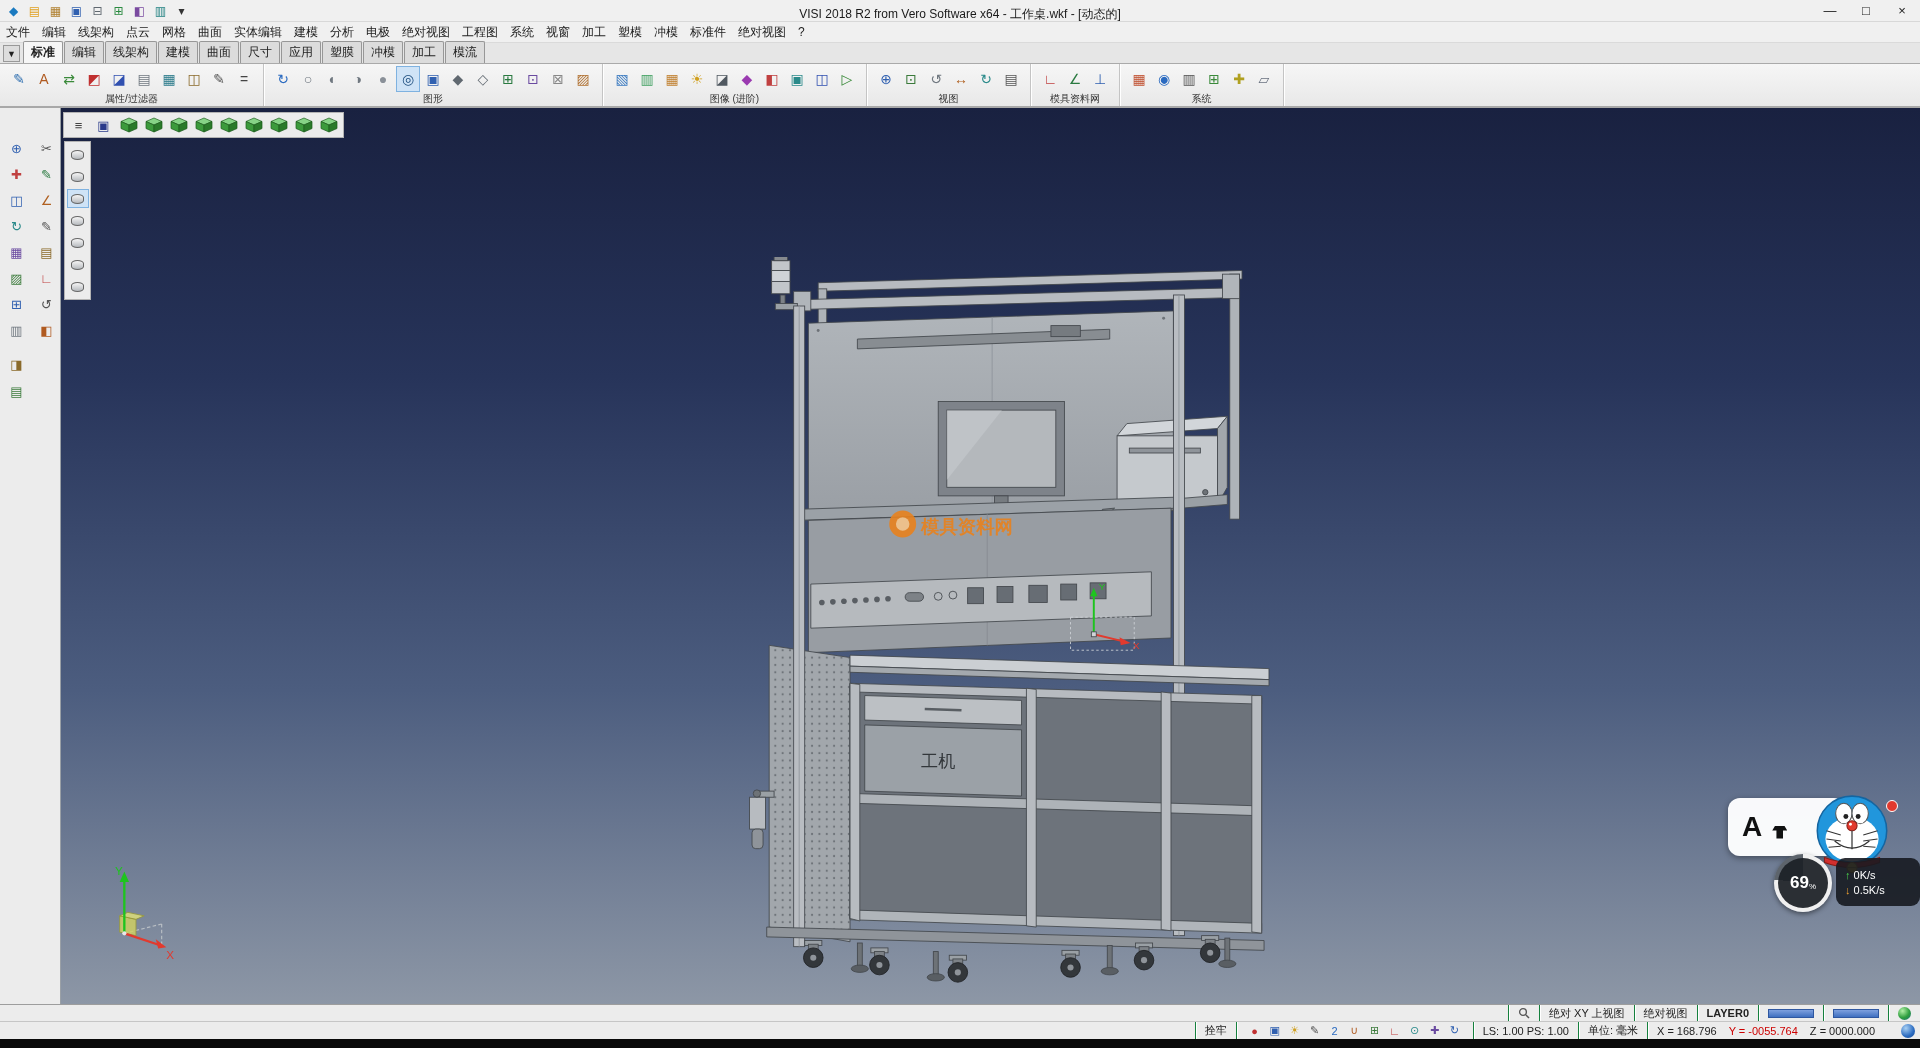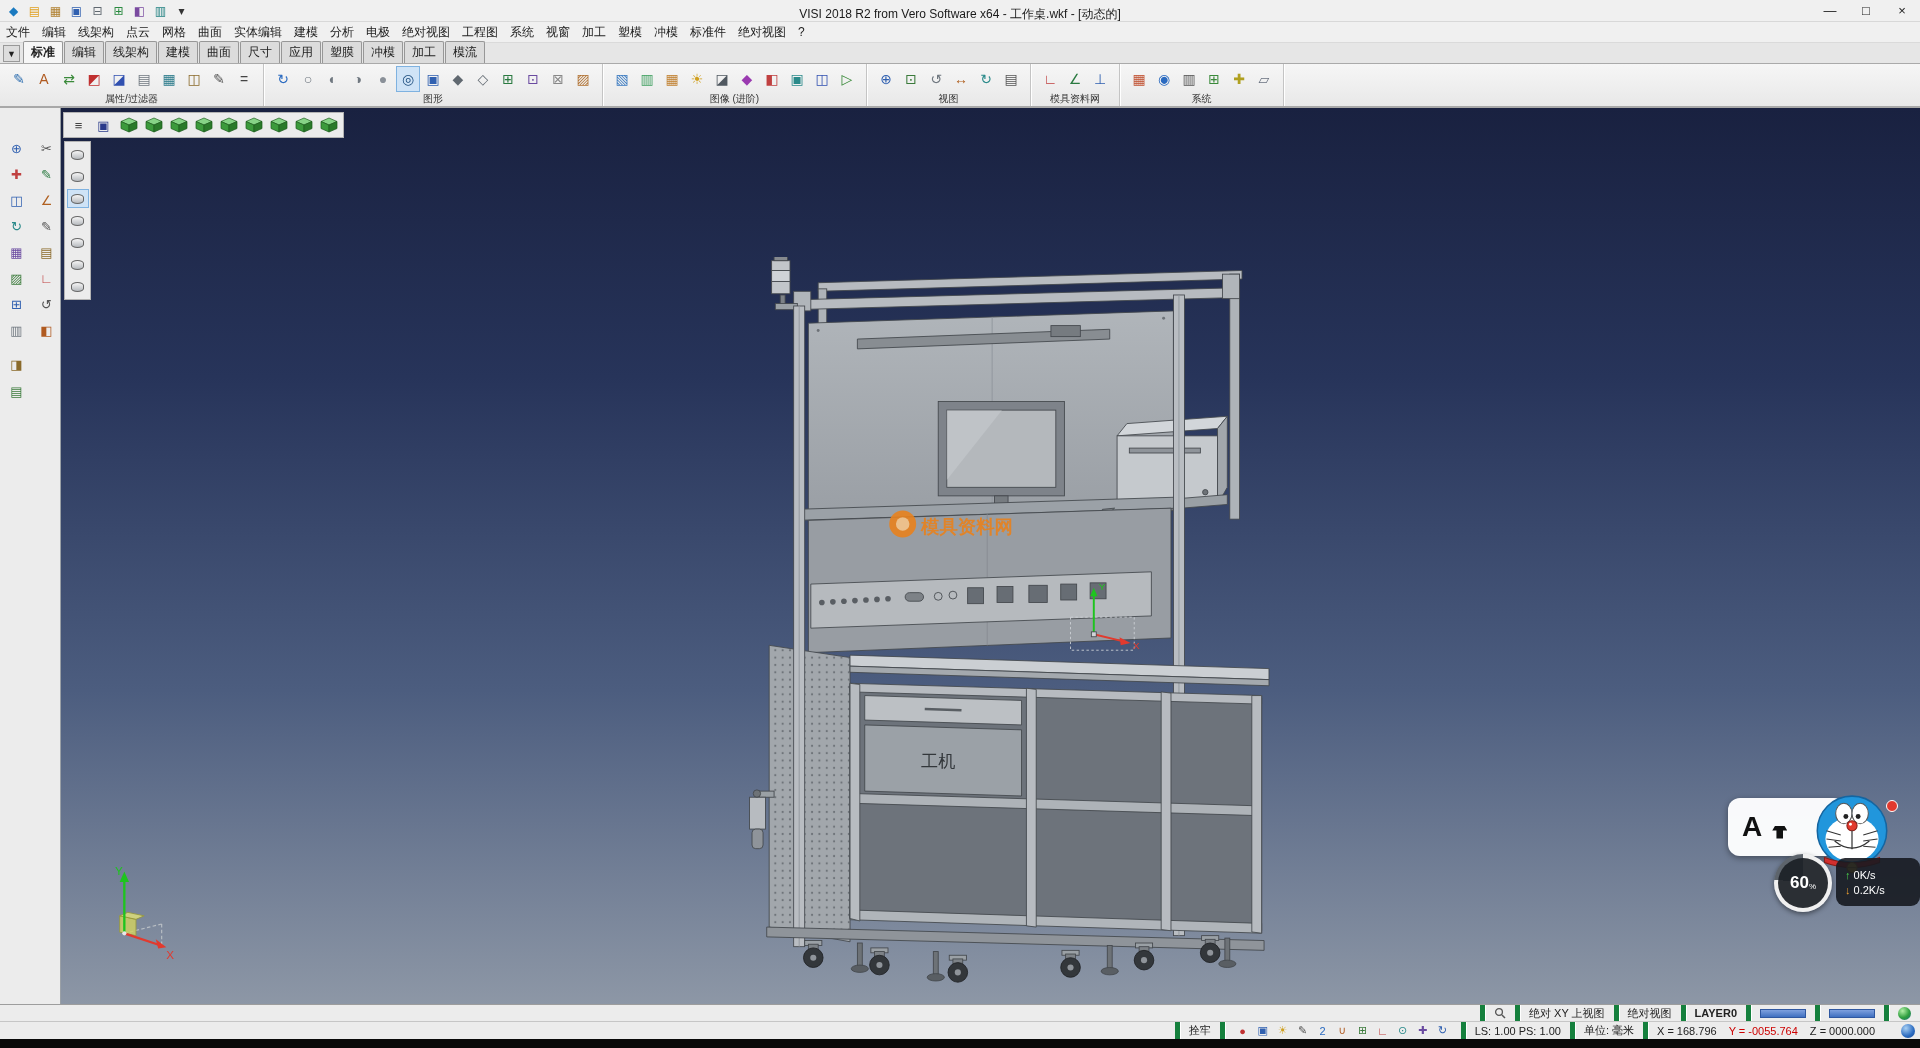--- a/index.html
+++ b/index.html
@@ -45,21 +45,21 @@
   .cybtn.active{background:#cfe3f6;border-color:#7fb2e0;}
   .cyl-shape{width:13px;height:10px;background:linear-gradient(180deg,#f6f6f6,#b6babe);border:1px solid #666;border-radius:6.5px/3.5px;}
 
   .model-svg{position:absolute;left:741px;top:257px;z-index:3;}
   .triad-svg{position:absolute;left:108px;top:860px;z-index:3;}
 
   
   .sb1{position:absolute;left:0;right:0;bottom:27px;height:17px;background:#ececec;border-top:1px solid #9d9d9d;display:flex;align-items:center;font-size:11px;z-index:20;}
   .sb2{position:absolute;left:0;right:0;bottom:9px;height:18px;background:#ececec;border-top:1px solid #c6c6c6;display:flex;align-items:center;font-size:11px;z-index:20;}
   .spacer{flex:1;}
-  .seg{border-left:5px solid #15803d;box-shadow:inset 1px 0 0 #fff;padding:0 9px;height:100%;display:flex;align-items:center;gap:5px;white-space:nowrap;}
+  .seg{border-left:1px solid #15803d;box-shadow:inset 1px 0 0 #fff;padding:0 9px;height:100%;display:flex;align-items:center;gap:5px;white-space:nowrap;}
   .bluebar{width:46px;height:9px;background:linear-gradient(#7ea0de,#3f6fc0);border:1px solid #2f57a0;}
   .sphere{width:13px;height:13px;border-radius:50%;background:radial-gradient(circle at 35% 30%,#b2f0a6,#2e9e3e 55%,#1c6c7e);}
   .assistant{width:14px;height:14px;border-radius:50%;background:radial-gradient(circle at 35% 30%,#a8d0f4,#2a6ac0 60%,#184a90);margin:0 5px;}
   .sbi{width:18px;height:15px;display:flex;align-items:center;justify-content:center;font-size:11px;}
   .coord{margin-right:12px;}
   .taskbar{position:absolute;left:0;right:0;bottom:0;height:9px;background:#090909;z-index:20;}
 
   
   .widget{position:absolute;left:1728px;top:790px;width:190px;height:132px;z-index:8;}
   .wpill{position:absolute;left:0;top:8px;width:118px;height:58px;background:rgba(255,255,255,.96);border-radius:12px;box-shadow:0 2px 6px rgba(0,0,0,.4);display:flex;align-items:center;gap:10px;padding-left:14px;}
@@ -576,27 +576,27 @@
         <line x1="70" y1="48" x2="56" y2="50"></line>
         <line x1="68" y1="56" x2="56" y2="55"></line>
     </g>
     <path d="M18,66 Q45,76 72,66 L72,71 Q45,81 18,71 Z" fill="#d32f2f" stroke="#8a1f18" stroke-width="1"></path>
     <circle cx="45" cy="76" r="5" fill="#e8c23a" stroke="#9a7d1f" stroke-width="1"></circle>
     <line x1="40" y1="76" x2="50" y2="76" stroke="#9a7d1f" stroke-width="1"></line>
   </svg>
   <div class="badge"></div>
   <div class="pct">
     <div class="inner">
-      <span class="num">60</span>
+      <span class="num">69</span>
       <span class="unit">%</span>
     </div>
   </div>
   <div class="spd">
     <span><span class="arrow-up">↑</span> <span>0K/s</span></span>
-    <span><span class="arrow-down">↓</span> <span>0.2K/s</span></span>
+    <span><span class="arrow-down">↓</span> <span>0.5K/s</span></span>
   </div>
 </div>
 
 <div class="sb1">
   <div class="spacer"></div>
   <div class="seg">
     <svg width="12" height="12" viewBox="0 0 12 12">
         <circle cx="5" cy="5" r="3.4" fill="none" stroke="#555" stroke-width="1.3"></circle>
         <line x1="8" y1="8" x2="11" y2="11" stroke="#555" stroke-width="1.5"></line>
       </svg>

